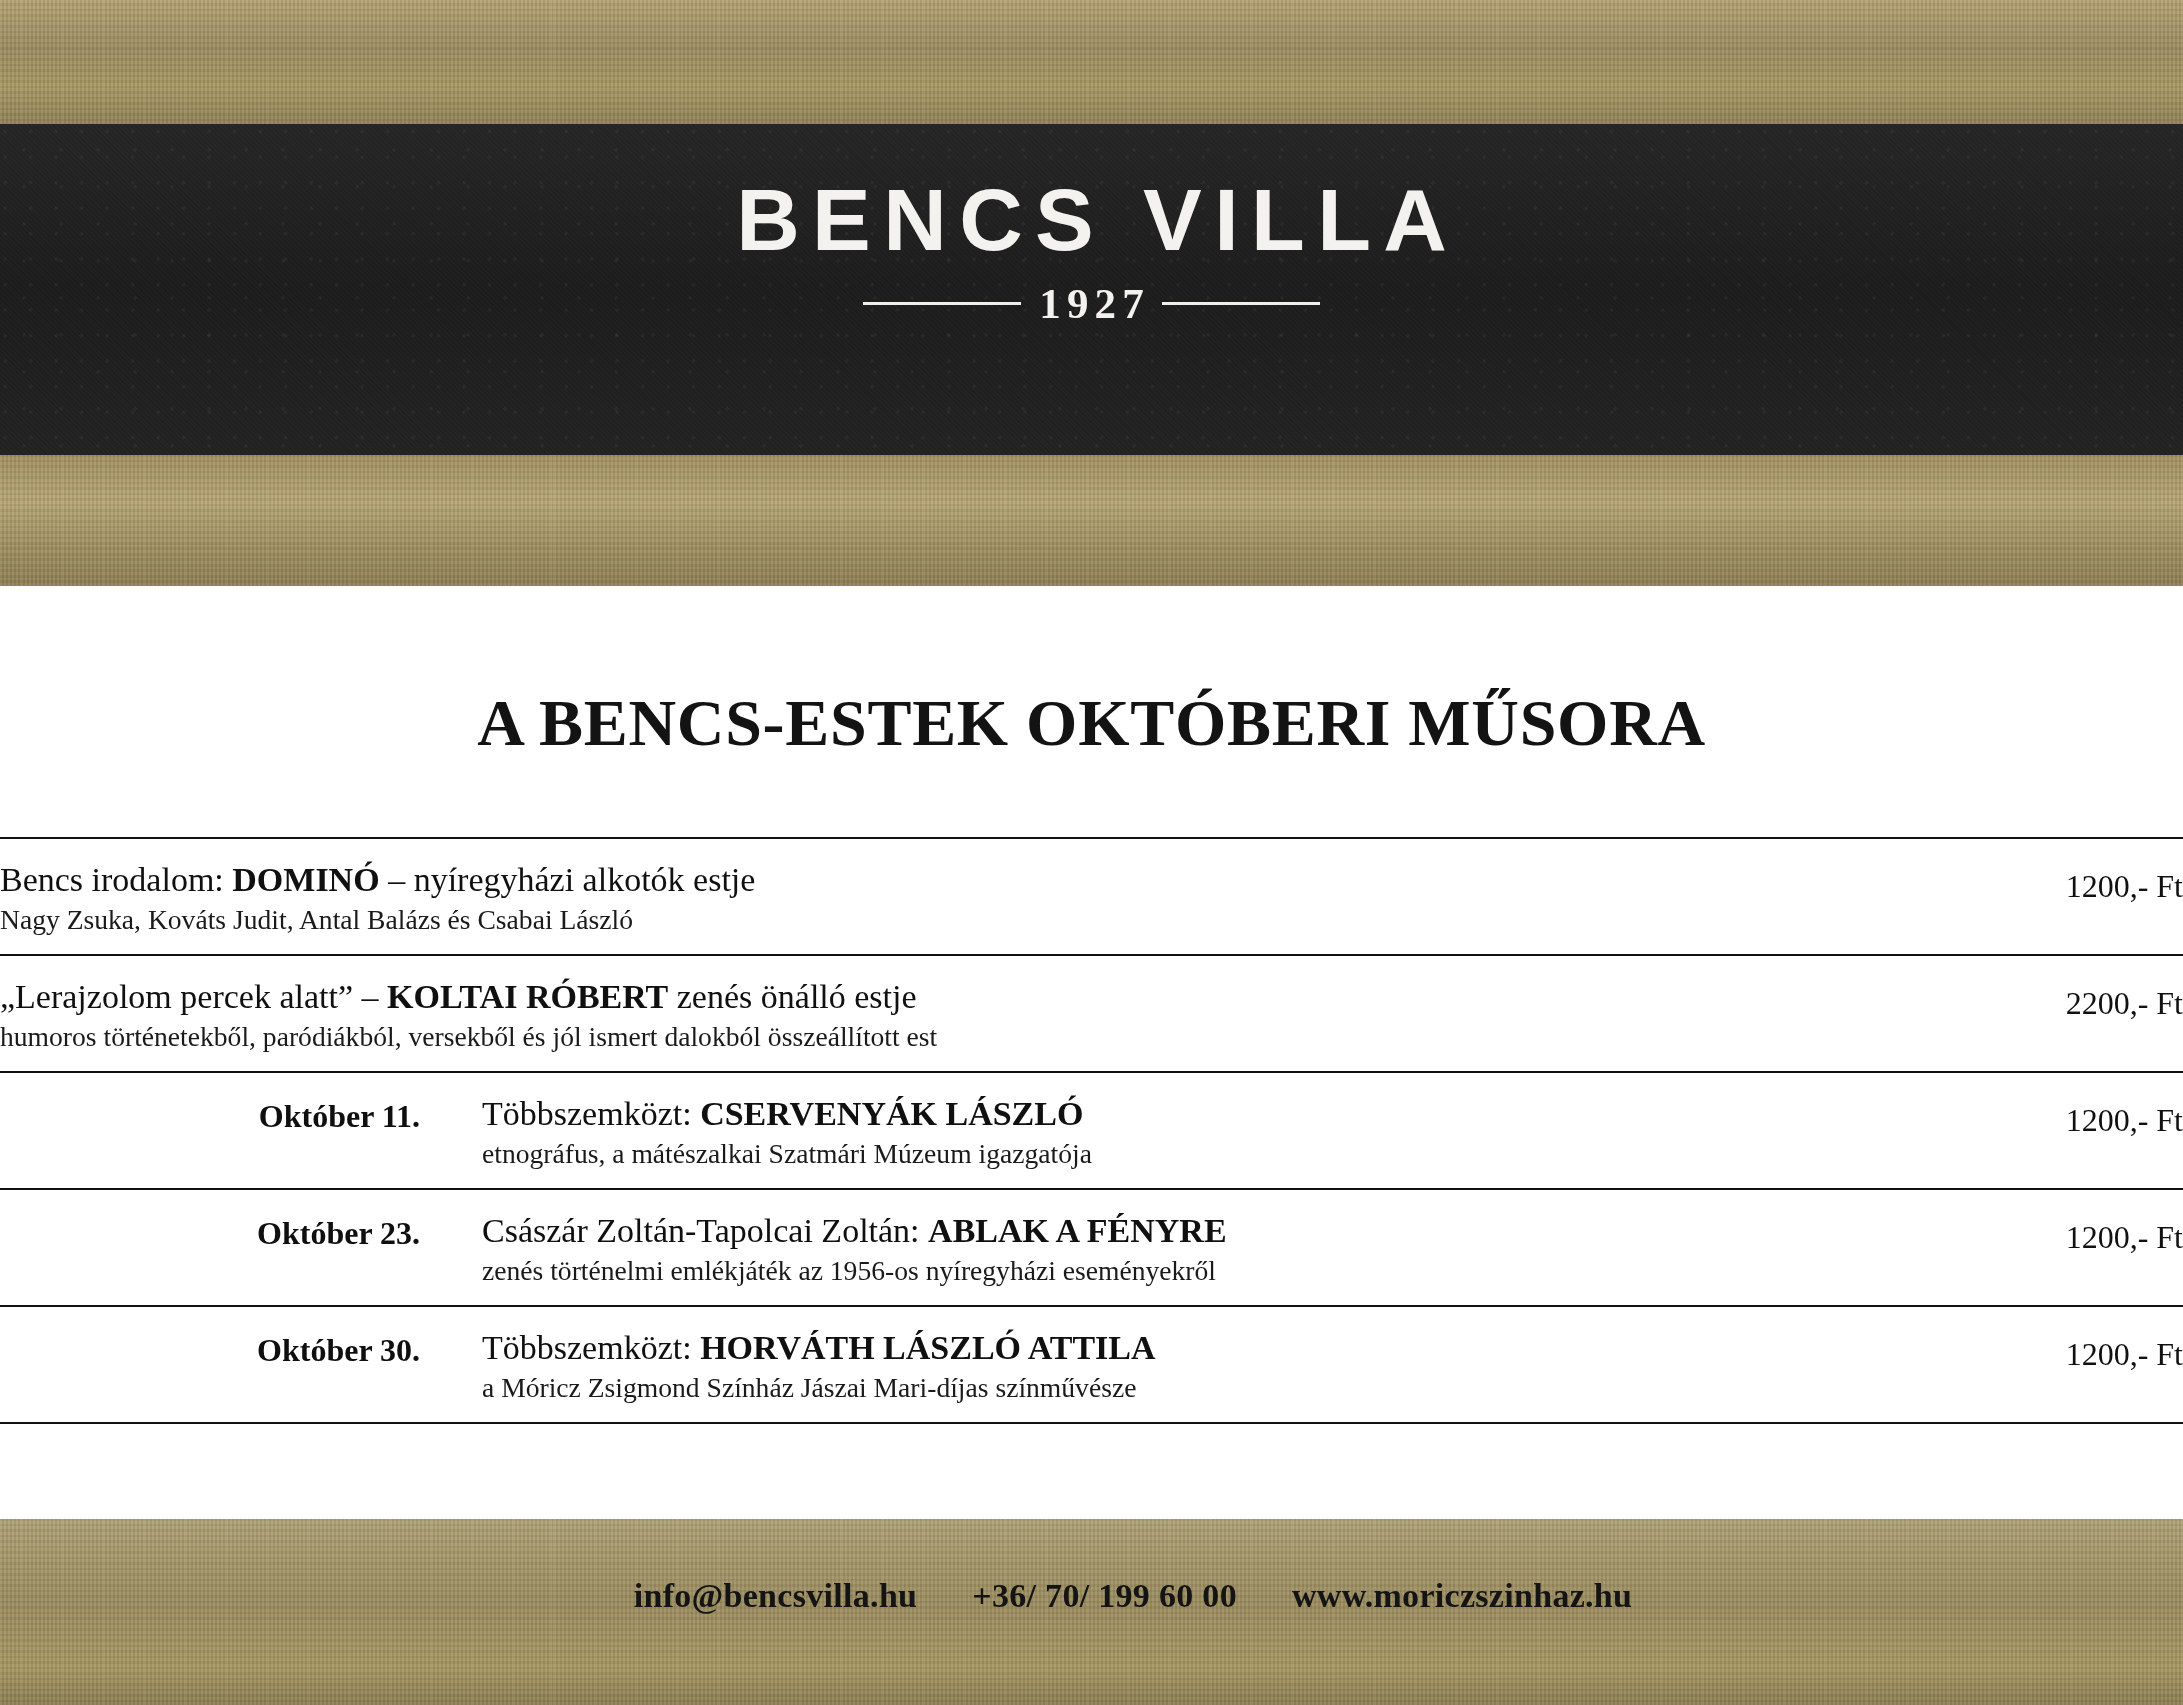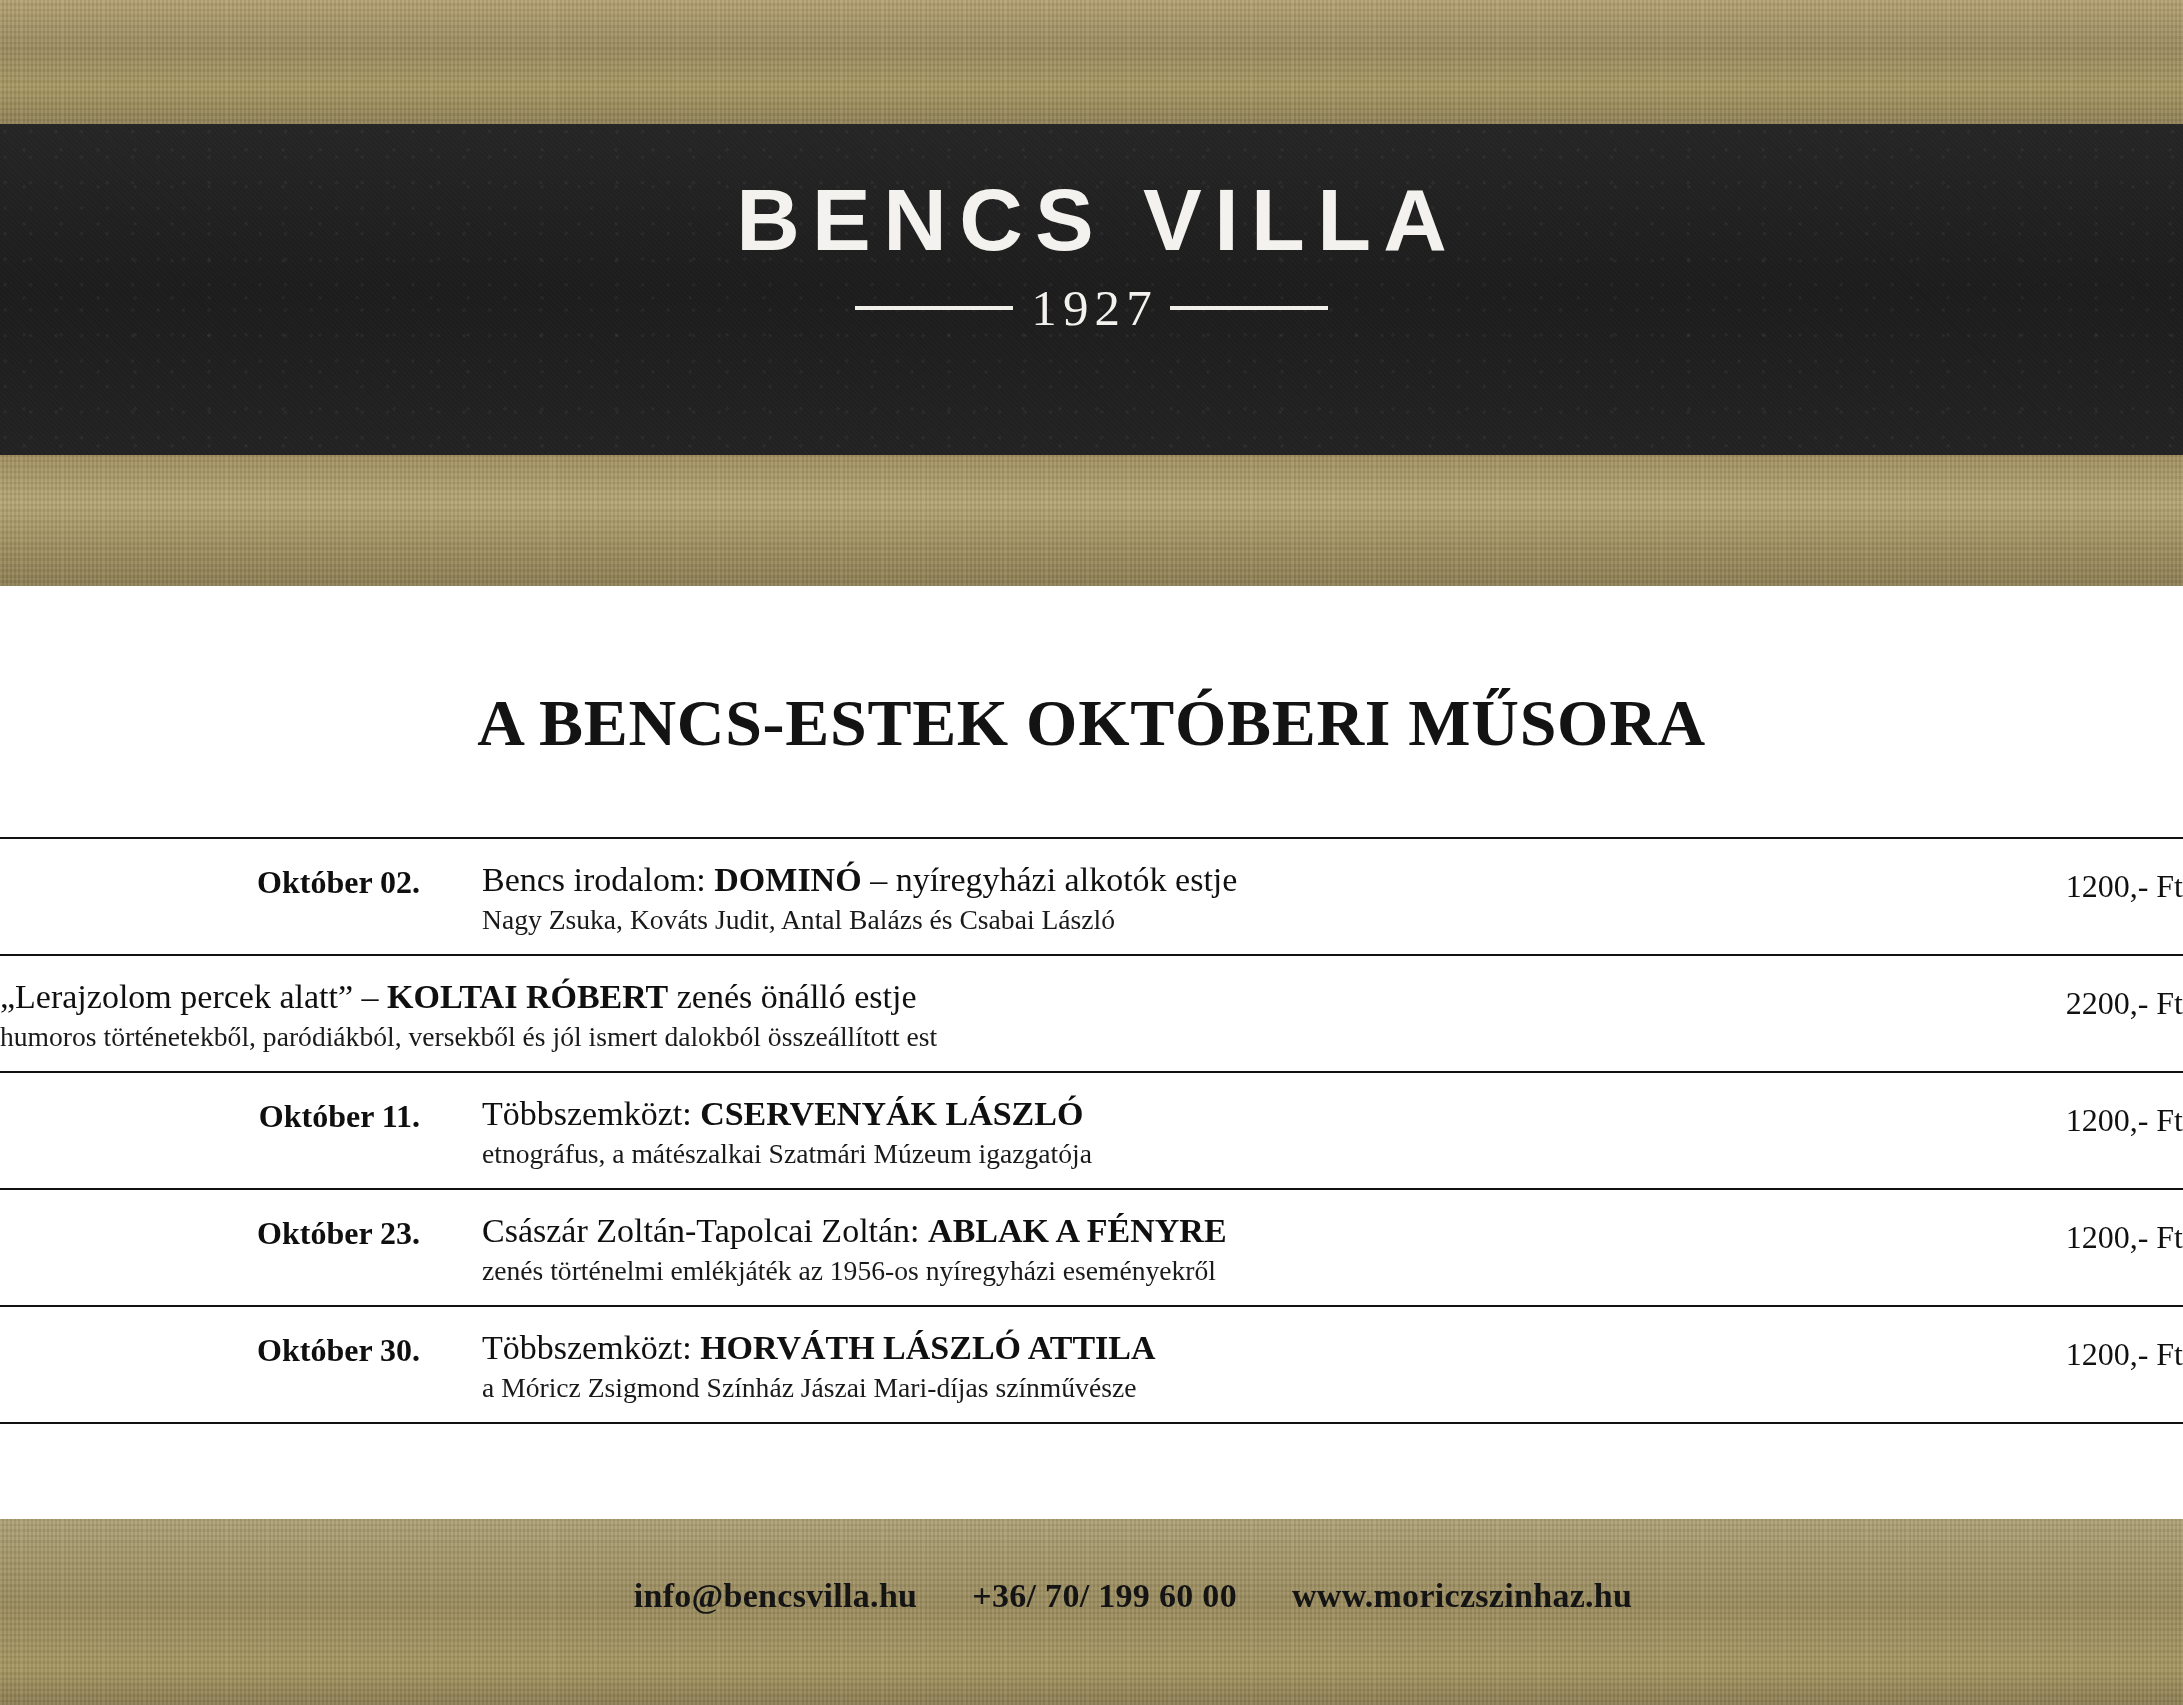--- a/index.html
+++ b/index.html
@@ -100,24 +100,24 @@
     gap: 12.4px;
   }
   .logo-rule {
     width: 158px;
     height: 3.4px;
     background: #f1efe9;
   }
   .logo-year {
     color: #f4f2ee;
     font-family: "Liberation Serif", serif;
-    font-size: 51px;
+    font-size: 43px;
     letter-spacing: 6.2px;
     text-indent: 6.2px;
-    font-weight: normal;
+    font-weight: bold;
   }
 
   
   .main-title {
     position: absolute;
     left: 0;
     top: 641px;
     width: 100%;
     text-align: center;
     font-family: "Liberation Serif", serif;
@@ -238,21 +238,20 @@
     </div>
   </div>
 
   <div class="band-mid"></div>
 
   <h1 class="main-title">A BENCS-ESTEK OKTÓBERI MŰSORA</h1>
 
   <div class="program" id="program">
       <div class="rule"></div>
       <div class="row">
-        <div class="col-date">Október 02.</div>
         <div class="col-main">
           <div class="ev-title"><span>Bencs irodalom: </span><b>DOMINÓ</b><span> – nyíregyházi alkotók estje</span></div>
           <div class="ev-sub">Nagy Zsuka, Kováts Judit, Antal Balázs és Csabai László</div>
         </div>
         <div class="col-price">1200,- Ft</div>
       </div>
       <div class="rule"></div>
       <div class="row">
         <div class="col-main">
           <div class="ev-title"><span>„Lerajzolom percek alatt” – </span><b>KOLTAI RÓBERT</b><span> zenés önálló estje</span></div>

